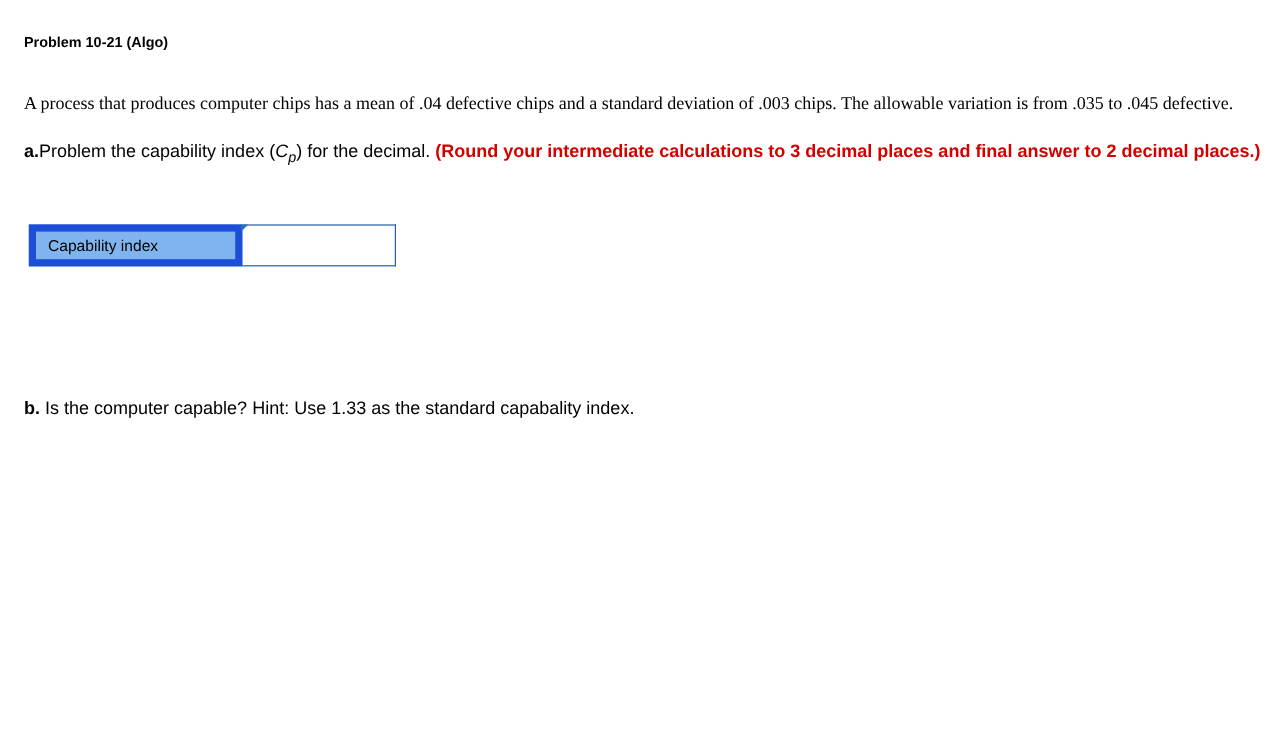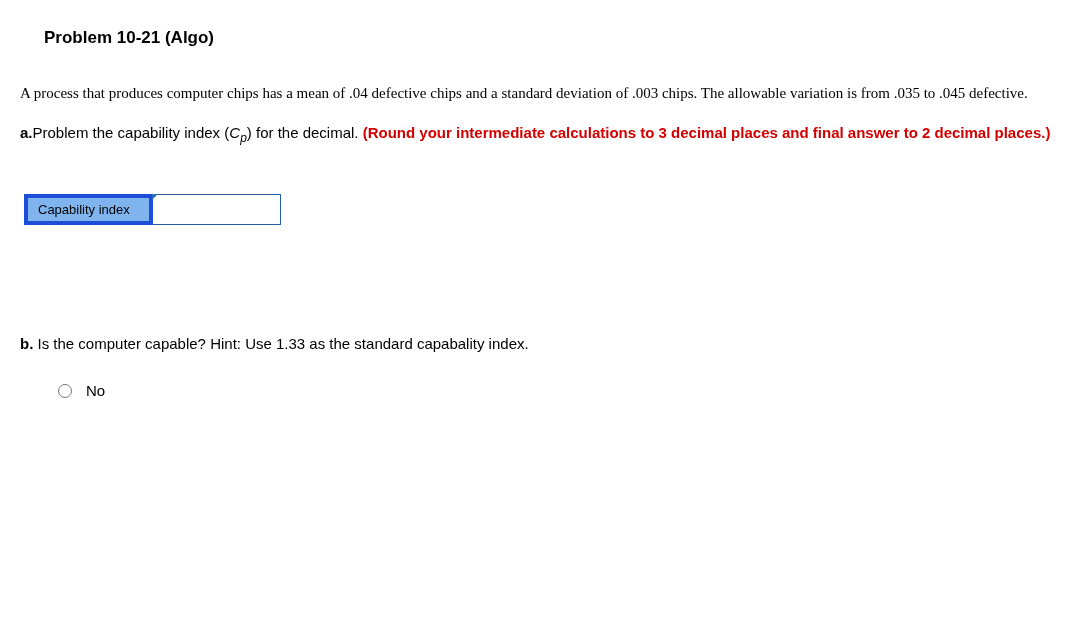--- a/index.html
+++ b/index.html
@@ -10,23 +10,22 @@
     body {
       font-family: Arial, Helvetica, sans-serif;
       font-size: 15px;
       color: #000;
       padding: 28px 20px;
       width: 1072px;
       background: #fff;
     }
     .title {
       font-weight: bold;
-      font-size: 17px;
+      font-size: 12px;
       margin-bottom: 35px;
-      margin-left: 24px;
     }
     .description {
       margin-bottom: 20px;
       line-height: 1.35;
       font-family: Liberation Serif, serif;
     }
     .part-a {
       margin-bottom: 48px;
     }
     .part-a .prefix {
@@ -46,24 +45,24 @@
     }
     .part-a-line { line-height: 1.35; }
     .answer-row {
       display: flex;
       align-items: stretch;
       margin-bottom: 110px;
       margin-left: 4px;
     }
     .label-cell {
       background: #80b4ee;
-      border: 4px solid #1d4ed8;
+      border: 6px solid #1d4ed8;
       padding: 4px 10px;
       font-size: 13px;
-      width: 129px;
+      width: 178px;
       display: flex;
       align-items: center;
       position: relative;
     }
     .input-cell {
       border: 1px solid #255fa1;
       border-left: none;
       width: 128px;
       position: relative;
     }
@@ -130,17 +129,13 @@
   <div class="input-cell">
     <input type="text" value="" style="">
   </div>
 </div>
 
 <div class="part-b">
   <span class="prefix">b.</span><span> Is the computer capable? </span><span class="hint">Hint:</span><span> Use 1.33 as the standard capabality index.</span>
 </div>
 
 <div class="options">
-  <div class="option">
-    <input type="radio" name="capable" id="opt-no" style="">
-    <label for="opt-no">No</label>
-  </div>
 </div>
 
 </body></html>

